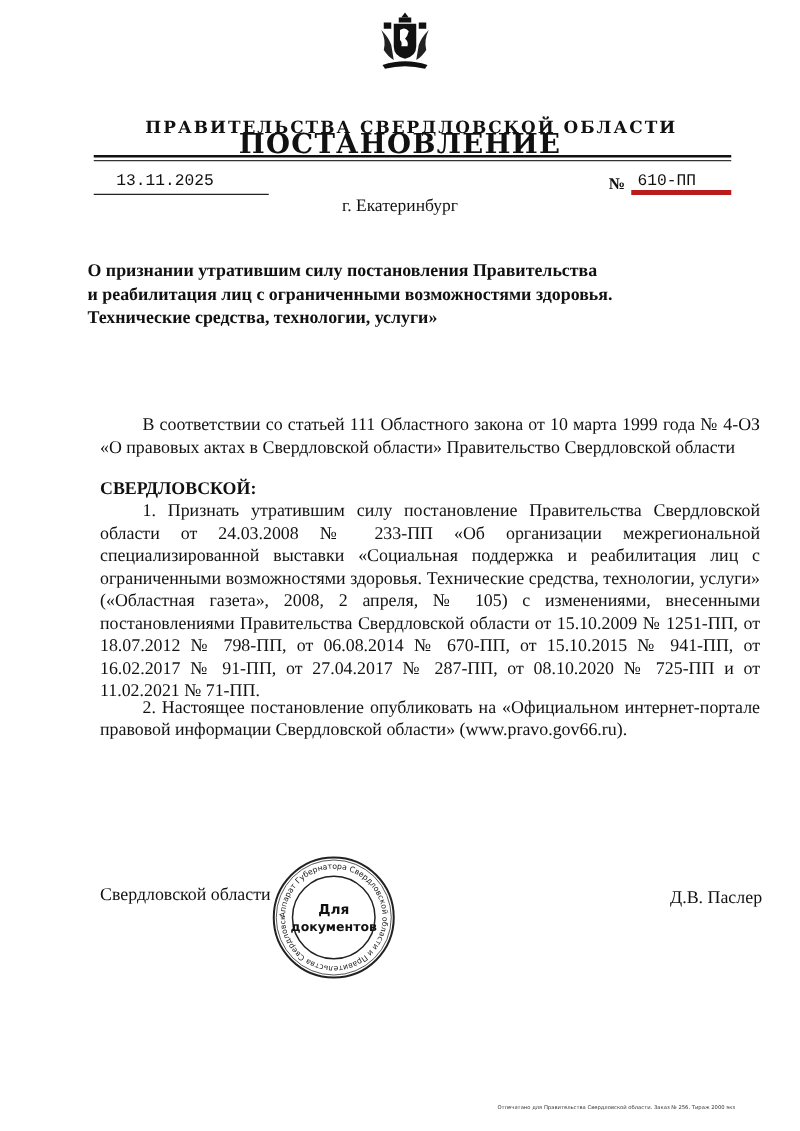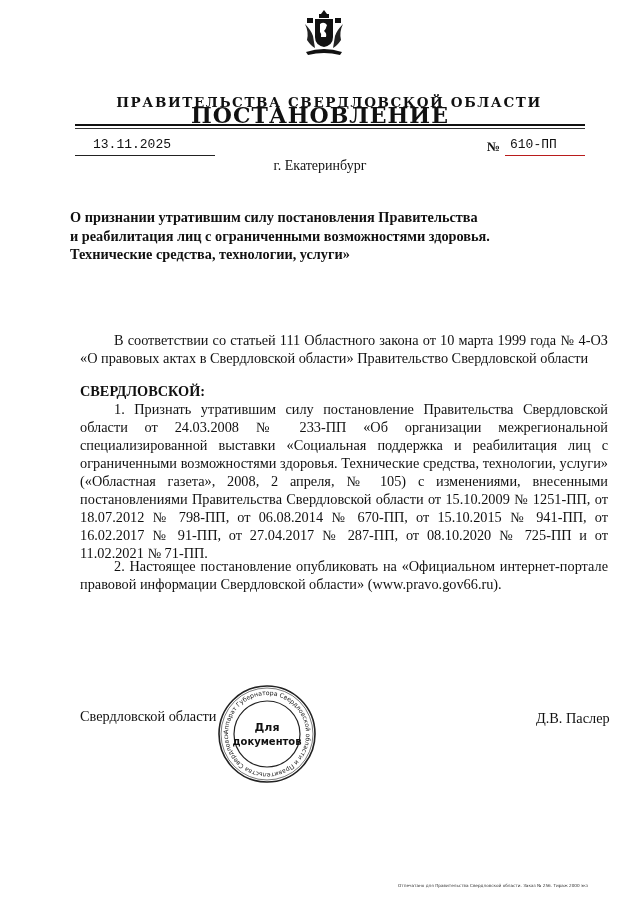--- a/index.html
+++ b/index.html
@@ -5,21 +5,21 @@
     html, body { margin: 0; padding: 0; background: #ffffff; }
     body { width: 640px; height: 905px; position: relative; overflow: hidden; color: #111; font-family: "Liberation Serif", serif; }
     .abs { position: absolute; }
     .emblem { left: 302px; top: 8px; width: 44px; height: 50px; }
     .title { left: 0; width: 640px; top: 64px; text-align: center; font-family: "DejaVu Serif", serif; font-weight: bold; font-size: 22px; letter-spacing: 1px; margin-top: 38px; }
     .subtitle { left: 0; width: 616px; top: 94px; text-align: center; font-family: "DejaVu Serif", serif; font-weight: bold; font-size: 13.5px; letter-spacing: 1.6px; padding-left: 21px; }
     .rule1 { left: 75px; width: 510px; top: 124px; height: 2px; background: #111; }
     .rule2 { left: 75px; width: 510px; top: 128px; height: 1px; background: #333; }
     .date-field { left: 75px; top: 136px; width: 140px; height: 20px; border-bottom: 1px solid #222; font-family: "Liberation Mono", monospace; font-size: 13px; padding-left: 18px; box-sizing: border-box; line-height: 18px; }
     .num-label { left: 487px; top: 139px; font-size: 13px; font-weight: bold; }
-    .num-field { left: 505px; top: 136px; width: 80px; height: 20px; border-bottom: 1px solid #b91c1c; font-family: "Liberation Mono", monospace; font-size: 13px; padding-left: 5px; box-sizing: border-box; line-height: 18px; }
+    .num-field { left: 505px; top: 136px; width: 80px; height: 20px; border-bottom: 4px solid #b91c1c; font-family: "Liberation Mono", monospace; font-size: 13px; padding-left: 5px; box-sizing: border-box; line-height: 18px; }
     .city { left: 0; width: 640px; top: 158px; text-align: center; font-size: 14px; }
     .heading { left: 70px; width: 520px; top: 208px; text-align: left; font-weight: bold; font-size: 14.3px; line-height: 18.5px; }
     .body { left: 80px; width: 528px; font-size: 14.3px; line-height: 18px; text-align: justify; }
     .p1 { top: 331px; }
     .indent { text-indent: 34px; }
     .resolves { left: 80px; top: 383px; font-weight: bold; font-size: 14.3px; }
     .p2 { top: 400px; }
     .p3 { top: 557px; }
     .sig-left { left: 80px; top: 707px; font-size: 14.3px; line-height: 18px; }
     .sig-right { left: 536px; top: 710px; font-size: 14.3px; }

